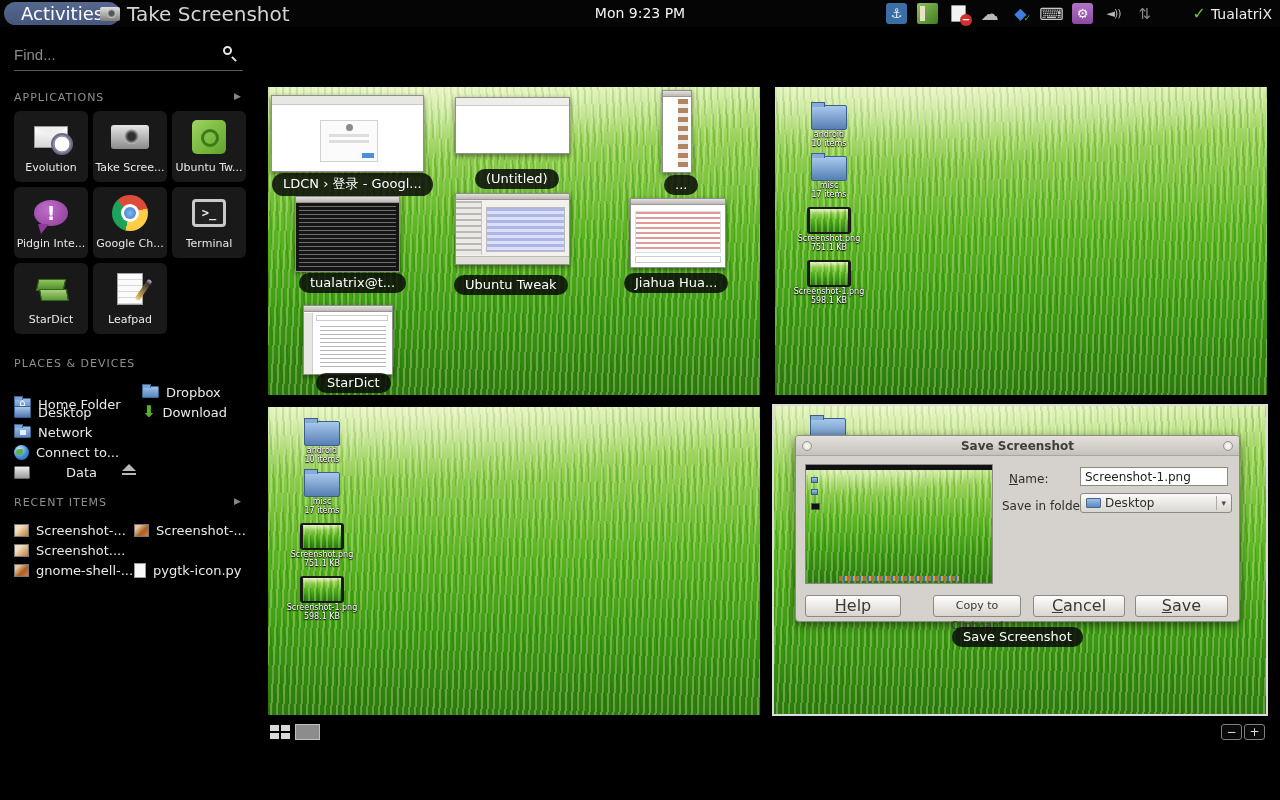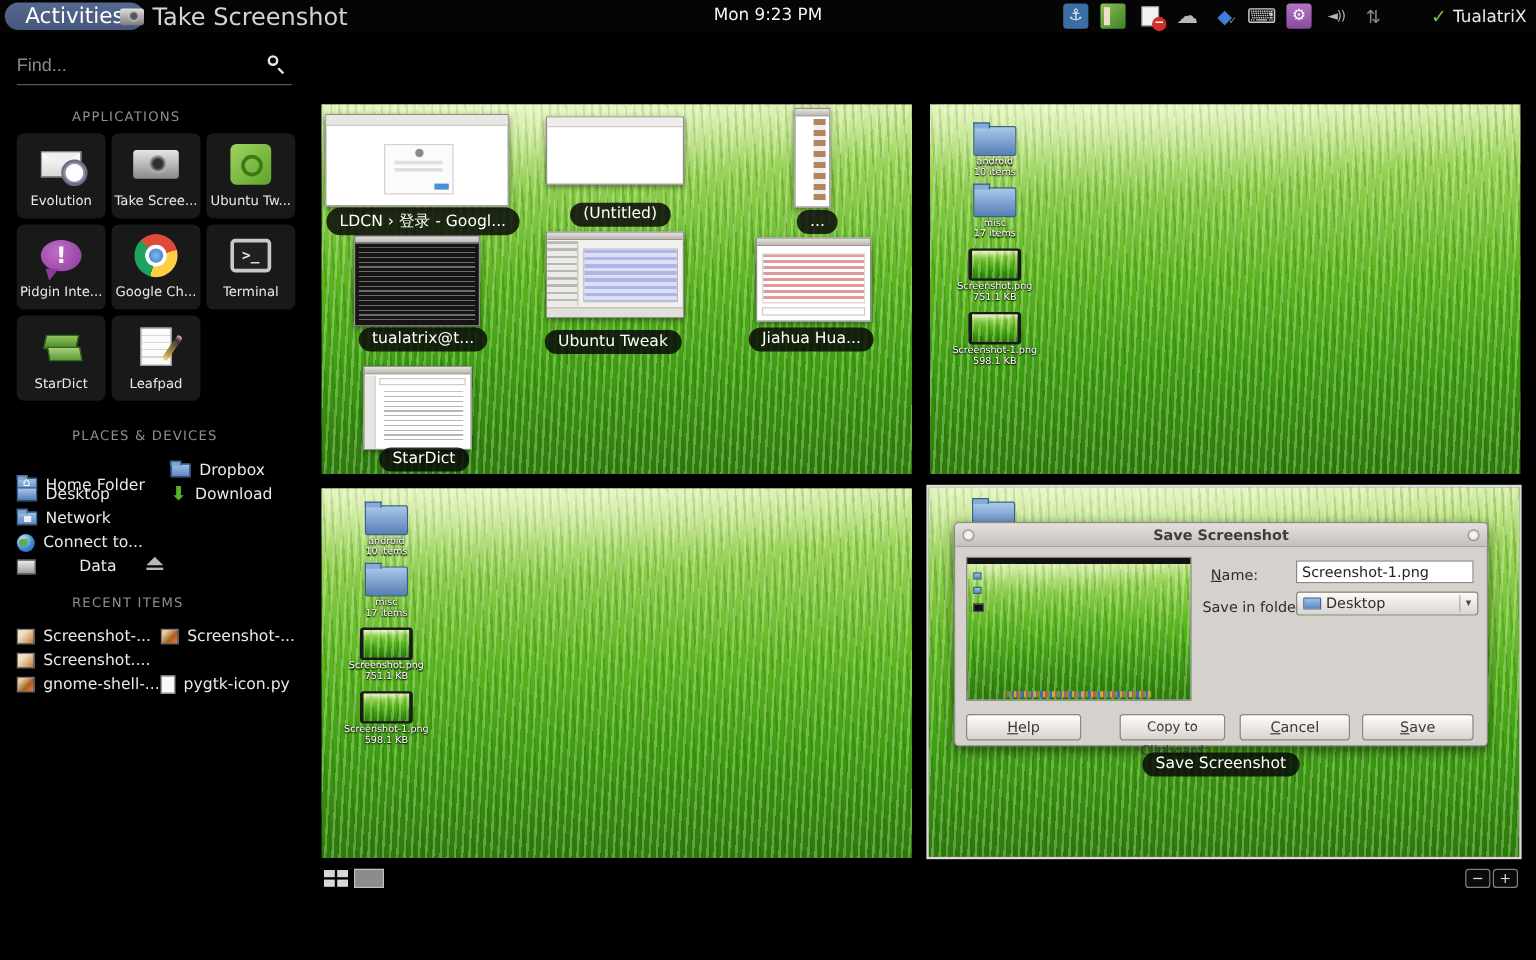--- a/index.html
+++ b/index.html
@@ -47,21 +47,21 @@
   #search-row { position:absolute; left:14px; top:13px; width:226px; height:28px; }
   #find-input { width:100%; height:100%; background:transparent; border:none; outline:none;
     color:#eee; font-size:15px; }
   #find-input::placeholder { color:#8a8a8a; }
   .mag-icon { position:absolute; right:8px; top:6px; width:9px; height:9px; border:2px solid #e6e6e6;
     border-radius:50%; }
   .mag-icon::after { content:""; position:absolute; left:8px; top:8px; width:2px; height:6px;
     background:#e6e6e6; transform:rotate(-45deg); }
   #search-underline { position:absolute; left:14px; top:43px; width:229px; height:1px; background:#5a5a5a; }
   .section-h { position:absolute; left:14px; width:228px; display:flex; justify-content:space-between;
-    color:#8f8f8f; font-size:11px; letter-spacing:1px;margin-left:46px; }
+    color:#8f8f8f; font-size:11px; letter-spacing:1px; }
   .sec-arrow { color:#888; font-size:9px; }
   #apps-header { top:64px; }
   #places-header { top:330px; }
   #recent-header { top:469px; }
 
   #app-grid { position:absolute; left:14px; top:84px; width:232px; display:grid;
     grid-template-columns:repeat(3,74px); gap:5px 5px;text-align:right; }
   .app-tile { width:74px; height:71px; background:#191919; border-radius:6px; display:flex;
     flex-direction:column; align-items:center; padding-top:5px; }
   .app-tile .alabel { margin-top:3px; font-size:11px; color:#e9e9e9; white-space:nowrap;
@@ -222,21 +222,21 @@
   .dlabel { position:absolute; font-size:12px; color:#2e2d2b; }
   #dname-input { position:absolute; left:284px; top:31px; width:148px; height:19px; border:1px solid #8d8981;
     background:#fff; font-size:12px; padding:0 4px; color:#222; font-family:"DejaVu Sans",sans-serif; }
   #dfolder-combo { position:absolute; left:284px; top:57px; width:152px; height:20px; border:1px solid #8d8981;
     border-radius:3px; background:linear-gradient(#fcfbfa,#d9d5d0); display:flex; align-items:center;
     padding:0 5px; gap:4px; font-size:12px; color:#2e2d2b; }
   .cfolder { width:15px; height:10px; background:linear-gradient(#9cc0e8,#5b86c0); border:1px solid #46688e; border-radius:1px; }
   .csep { margin-left:auto; width:1px; height:14px; background:#aeaaa4; }
   .cchev { font-size:9px; color:#4a4a4a; }
   .dbtn { position:absolute; top:159px; height:22px; border:1px solid #8d8981; border-radius:3px;
-    background:linear-gradient(#fefefe,#d8d4cf); font-size:12px; color:#3a3936; text-align:center; line-height:20px; }
+    background:linear-gradient(#fefefe,#d8d4cf); font-size:16px; color:#3a3936; text-align:center; line-height:20px; }
   .mn::first-letter { text-decoration:underline; }
   #btn-help   { left:9px;   width:96px; }
   #btn-copy   { left:137px; width:88px; font-size:11px; }
   #btn-cancel { left:237px; width:92px; }
   #btn-save   { left:339px; width:93px; }
   #ws4-label { left:178px; top:221px; }
 
   
   #view-toggles { position:absolute; left:270px; top:724px; display:flex; gap:4px; align-items:center; }
   .vt-grid { width:21px; height:15px; display:grid; grid-template-columns:9px 9px; grid-template-rows:6px 6px; gap:2px; }

